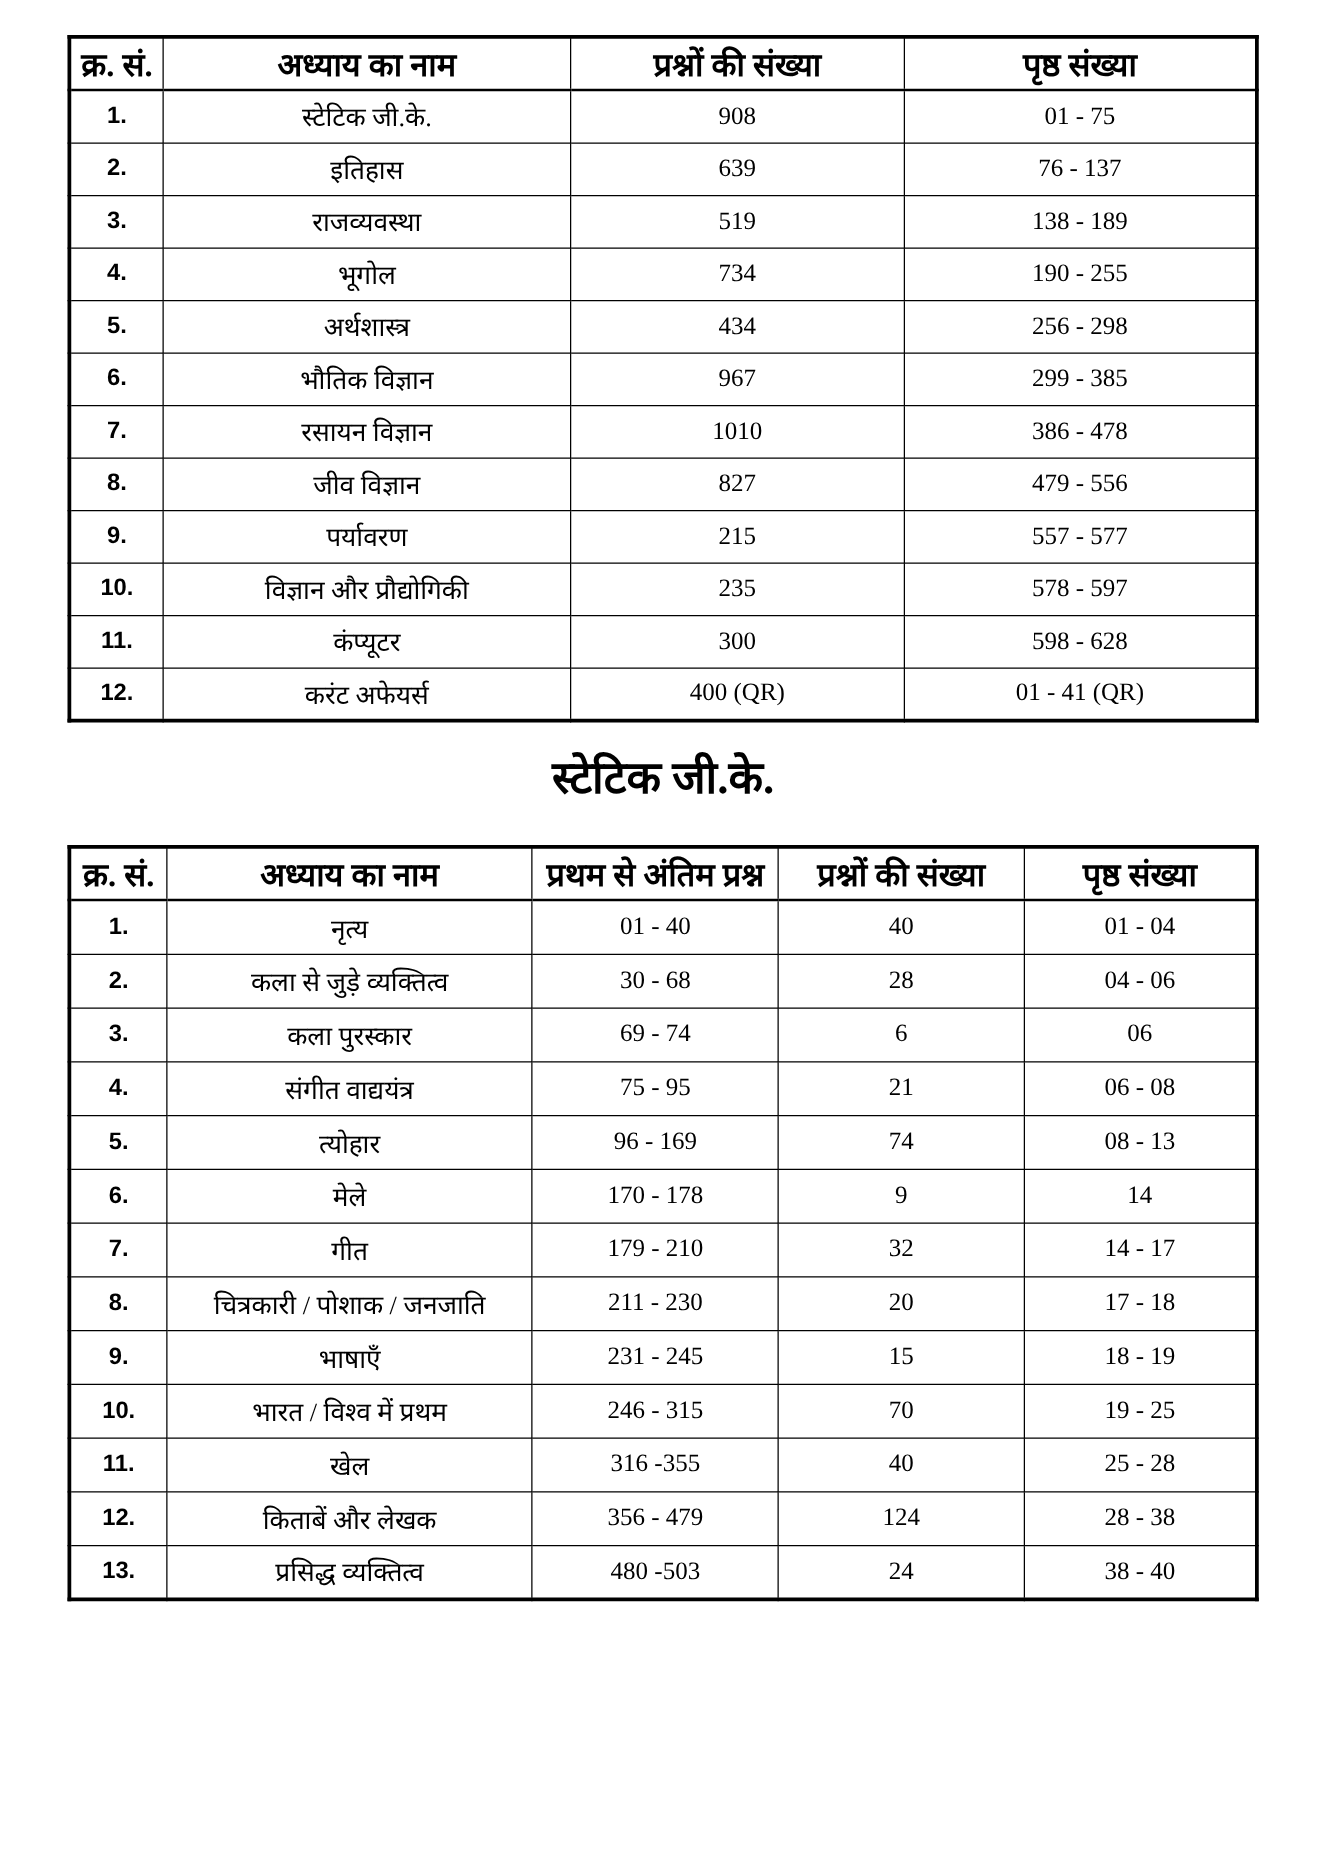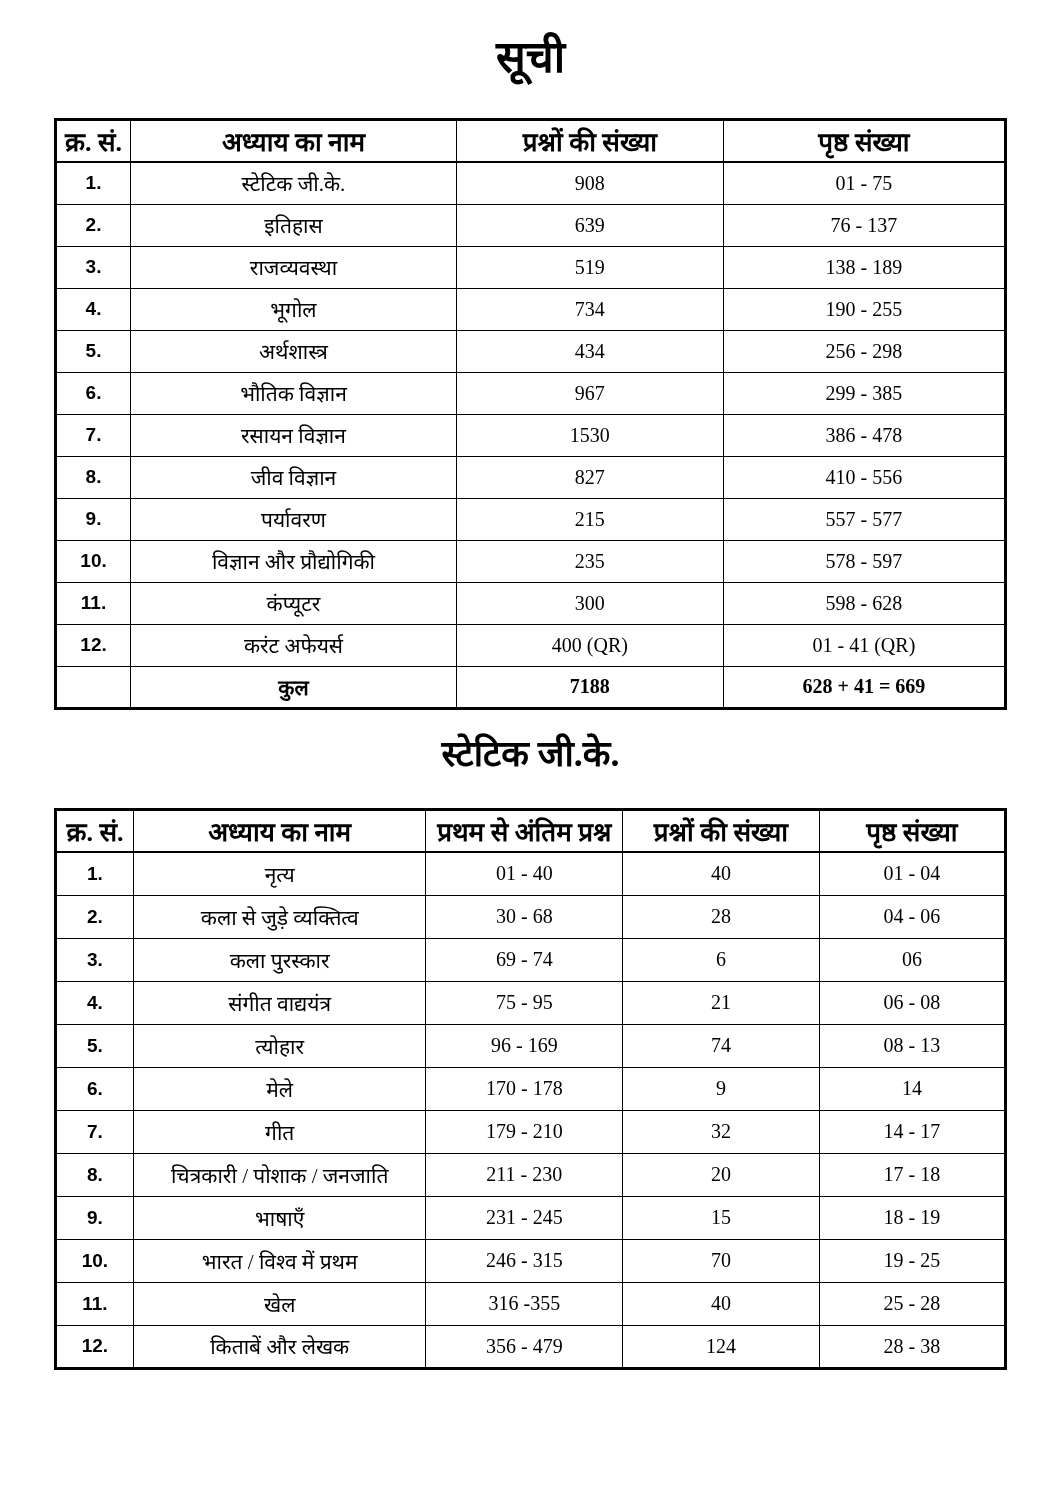--- a/index.html
+++ b/index.html
@@ -59,21 +59,20 @@
     font-family: "Liberation Serif", serif;
     font-size: 20px;
   }
   tr.total-row td { font-weight: bold; }
 </style>
 </head>
 <body>
 
 <div class="page">
 
-  <h1 class="title-main">सूची</h1>
 
   <table class="toc" id="index_table">
       <colgroup>
         <col style="width: 7.9%;">
         <col style="width: 34.3%;">
         <col style="width: 28.1%;">
         <col style="width: 29.7%;">
       </colgroup>
       <thead>
         <tr>
@@ -116,28 +115,28 @@
         </tr>
         <tr>
           <td class="col-serial">6.</td>
           <td class="col-name">भौतिक विज्ञान</td>
           <td class="col-num">967</td>
           <td class="col-num">299 - 385</td>
         </tr>
         <tr>
           <td class="col-serial">7.</td>
           <td class="col-name">रसायन विज्ञान</td>
-          <td class="col-num">1530</td>
+          <td class="col-num">1010</td>
           <td class="col-num">386 - 478</td>
         </tr>
         <tr>
           <td class="col-serial">8.</td>
           <td class="col-name">जीव विज्ञान</td>
           <td class="col-num">827</td>
-          <td class="col-num">410 - 556</td>
+          <td class="col-num">479 - 556</td>
         </tr>
         <tr>
           <td class="col-serial">9.</td>
           <td class="col-name">पर्यावरण</td>
           <td class="col-num">215</td>
           <td class="col-num">557 - 577</td>
         </tr>
         <tr>
           <td class="col-serial">10.</td>
           <td class="col-name">विज्ञान और प्रौद्योगिकी</td>
@@ -148,26 +147,20 @@
           <td class="col-serial">11.</td>
           <td class="col-name">कंप्यूटर</td>
           <td class="col-num">300</td>
           <td class="col-num">598 - 628</td>
         </tr>
         <tr>
           <td class="col-serial">12.</td>
           <td class="col-name">करंट अफेयर्स</td>
           <td class="col-num">400 (QR)</td>
           <td class="col-num">01 - 41 (QR)</td>
-        </tr>
-        <tr class="total-row">
-          <td class="col-serial"></td>
-          <td class="col-name">कुल</td>
-          <td class="col-num">7188</td>
-          <td class="col-num">628 + 41 = 669</td>
         </tr>
       </tbody>
     </table>
 
   <h2 class="title-section">स्टेटिक जी.के.</h2>
 
   <table class="toc" id="static_gk_table">
       <colgroup>
         <col style="width: 8.2%;">
         <col style="width: 30.8%;">
@@ -262,16 +255,23 @@
           <td class="col-num">40</td>
           <td class="col-num">25 - 28</td>
         </tr>
         <tr>
           <td class="col-serial">12.</td>
           <td class="col-name">किताबें और लेखक</td>
           <td class="col-num">356 - 479</td>
           <td class="col-num">124</td>
           <td class="col-num">28 - 38</td>
         </tr>
+        <tr>
+          <td class="col-serial">13.</td>
+          <td class="col-name">प्रसिद्ध व्यक्तित्व</td>
+          <td class="col-num">480 -503</td>
+          <td class="col-num">24</td>
+          <td class="col-num">38 - 40</td>
+        </tr>
       </tbody>
     </table>
 
 </div>
 
 </body></html>

